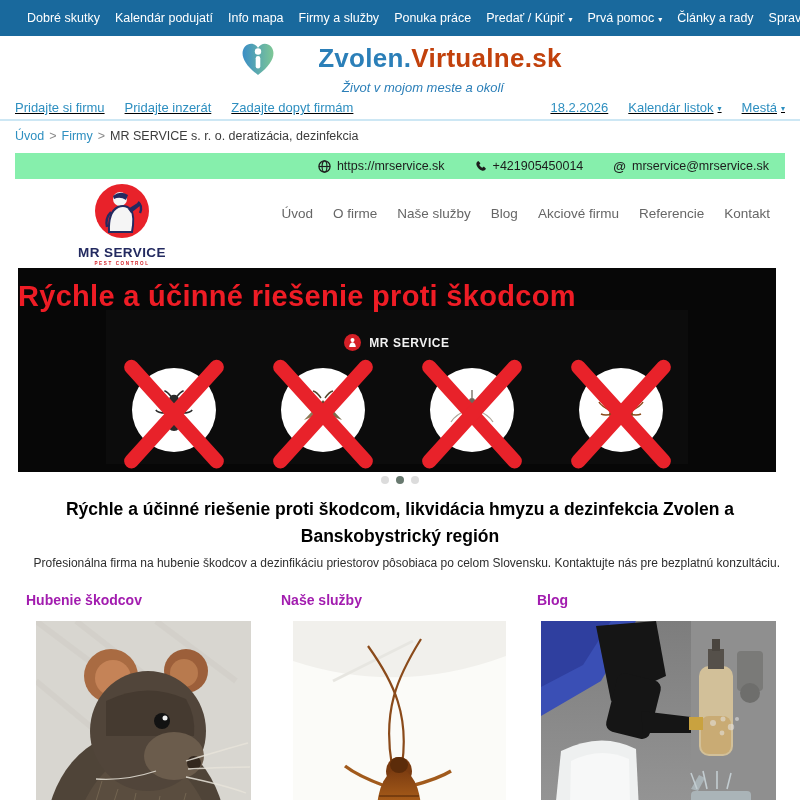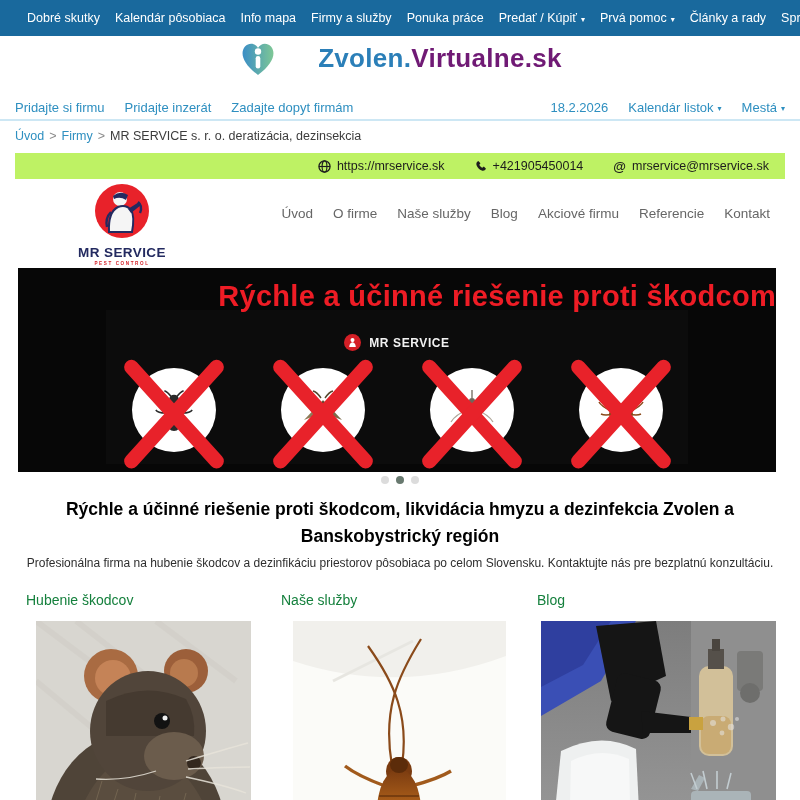--- a/index.html
+++ b/index.html
@@ -9,88 +9,88 @@
   
   .topnav{position:absolute;top:0;left:0;width:800px;height:36px;background:#19699d;display:flex;align-items:center;gap:15px;padding-left:27px;box-sizing:border-box;}
   .topnav .tn-item{color:#ffffff;font-size:12.5px;display:flex;align-items:center;gap:4px;white-space:nowrap;}
   .caret{font-size:8px;position:relative;top:1px;}
 
   
   .logo-row{position:absolute;top:38px;left:0;width:800px;display:flex;flex-direction:column;align-items:center;}
   .logo-main{display:flex;align-items:center;gap:8px;}
   .logo-name{font-size:26px;font-weight:bold;letter-spacing:.3px;}
   .logo-name .blue{color:#2b7fb8;margin-left:32px;}
-  .logo-name .green{color:#701a75;}
+  .logo-name .green{color:#c2410c;}
   .logo-tagline{color:#2b7fb8;font-style:italic;font-size:13px;margin-top:2px;padding-left:46px;}
 
   
-  .utilnav{position:absolute;top:96px;left:0;width:800px;height:25px;display:flex;align-items:center;padding:0 15px;box-sizing:border-box;border-bottom:2px solid #cde7f4;font-size:13px;}
+  .utilnav{position:absolute;top:96px;left:0;width:800px;height:25px;display:flex;align-items:center;padding:0 15px;box-sizing:border-box;border-bottom:2px solid #cde7f4;font-size:13px;text-decoration:underline;}
   .utilnav .left{display:flex;gap:20px;}
   .utilnav .right{margin-left:auto;display:flex;gap:20px;align-items:center;}
   .utilnav a,.utilnav .u-item{color:#2e8fc0;display:flex;align-items:center;gap:4px;white-space:nowrap;}
 
   
   .breadcrumb{position:absolute;top:129px;left:15px;font-size:12.5px;color:#3c3c3c;display:flex;gap:5px;align-items:center;}
   .breadcrumb a{color:#2e8fc0;}
   .breadcrumb .sep{color:#8a8a8a;}
 
   
-  .contactbar{position:absolute;top:153px;left:15px;width:770px;height:26px;background:#bef264;display:flex;align-items:center;justify-content:flex-end;gap:30px;padding-right:16px;box-sizing:border-box;font-size:12.5px;color:#1d1d1d;}
+  .contactbar{position:absolute;top:153px;left:15px;width:770px;height:26px;background:#86efac;display:flex;align-items:center;justify-content:flex-end;gap:30px;padding-right:16px;box-sizing:border-box;font-size:12.5px;color:#1d1d1d;}
   .c-item{display:flex;align-items:center;gap:6px;}
   .at-glyph{font-weight:bold;font-size:13px;color:#1d1d1d;}
 
   
   .companyheader{position:absolute;top:179px;left:0;width:800px;height:89px;background:#fff;}
   .mr-logo{position:absolute;left:60px;top:3px;width:124px;text-align:center;}
   .mr-logo .mr-name{color:#232a60;font-weight:bold;font-size:13.5px;letter-spacing:.4px;margin-top:1px;}
   .mr-logo .mr-sub{color:#d41f26;font-weight:bold;font-size:4.6px;letter-spacing:1.6px;margin-top:1px;}
   .company-nav{position:absolute;right:30px;top:27px;display:flex;gap:20px;font-size:13.5px;color:#666;}
   .company-nav a{color:#666;white-space:nowrap;}
 
   
   .hero{position:absolute;left:18px;top:268px;width:758px;height:204px;background:#070707;overflow:hidden;}
   .hero-inner{position:absolute;left:88px;top:42px;right:88px;bottom:8px;background:#0c0c0c;}
-  .hero-title{position:absolute;top:12px;left:0;width:758px;text-align:right;color:#ee1c25;font-size:29px;font-weight:bold;letter-spacing:.3px;margin:0;}
+  .hero-title{position:absolute;top:12px;left:0;width:758px;text-align:left;color:#ee1c25;font-size:29px;font-weight:bold;letter-spacing:.3px;margin:0;}
   .hero-brand{position:absolute;top:66px;left:0;width:758px;display:flex;justify-content:center;align-items:center;gap:8px;}
   .hero-brand .brand-text{color:#f2f2f2;font-size:12px;font-weight:bold;letter-spacing:.6px;}
   .mini-circle{width:17px;height:17px;border-radius:50%;background:#d41f26;display:flex;align-items:center;justify-content:center;}
   .pests{position:absolute;top:100px;left:0;width:758px;display:flex;justify-content:center;gap:65px;}
   .pest{position:relative;width:84px;height:84px;}
   .pest .circle{width:84px;height:84px;border-radius:50%;background:#fff;display:flex;align-items:center;justify-content:center;}
   .pest .x-mark{position:absolute;left:-14px;top:-12px;width:112px;height:114px;}
 
   
   .dots{position:absolute;top:476px;left:0;width:800px;display:flex;justify-content:center;gap:7px;}
   .dot{width:8px;height:8px;border-radius:50%;background:#dcdcdc;}
   .dot.active{background:#68796f;}
 
   
   .intro-heading{position:absolute;top:496px;left:20px;width:760px;text-align:center;font-size:17.5px;font-weight:bold;color:#000000;line-height:1.55;margin:0;}
-  .intro-sub{position:absolute;top:556px;left:20px;width:760px;text-align:center;font-size:12px;color:#2e2e2e;margin:0;}
+  .intro-sub{position:absolute;top:556px;left:20px;width:760px;text-align:right;font-size:12px;color:#2e2e2e;margin:0;}
 
   
   .col{position:absolute;top:592px;}
-  .col h3{font-size:14px;font-weight:normal;color:#15803d;margin:0 0 13px 0;}
+  .col h3{font-size:14px;font-weight:bold;color:#a21caf;margin:0 0 13px 0;}
   .col .thumb{overflow:hidden;}
   .col1{left:26px;width:226px;}
   .col2{left:281px;width:226px;}
   .col3{left:537px;width:240px;}
   .col1 .thumb{margin-left:10px;width:215px;height:183px;}
   .col2 .thumb{margin-left:12px;width:213px;height:183px;}
   .col3 .thumb{margin-left:4px;width:235px;height:183px;}
 </style>
 </head>
 <body>
 
 <header class="topnav">
   <a class="tn-item">
       <span>Dobré skutky</span>
     </a>
   <a class="tn-item">
-      <span>Kalendár pôsobiaca</span>
+      <span>Kalendár podujatí</span>
     </a>
   <a class="tn-item">
       <span>Info mapa</span>
     </a>
   <a class="tn-item">
       <span>Firmy a služby</span>
     </a>
   <a class="tn-item">
       <span>Ponuka práce</span>
     </a>
@@ -118,20 +118,21 @@
           <stop offset="0" stop-color="#3b8ec6"></stop>
           <stop offset="1" stop-color="#7ec795"></stop>
         </linearGradient>
       </defs>
       <path d="M20 37 C5 26 1.5 15 7 8.5 C11 4 17.5 5 20 10 C22.5 5 29 4 33 8.5 C38.5 15 35 26 20 37 Z" fill="url(#hg)"></path>
       <circle cx="20" cy="13.5" r="3.2" fill="#ffffff"></circle>
       <rect x="17.7" y="18" width="4.6" height="12.5" rx="2.3" fill="#ffffff"></rect>
     </svg>
     <div class="logo-name"><span class="blue">Zvolen.</span><span class="green">Virtualne.sk</span></div>
   </div>
+  <div class="logo-tagline">Život v mojom meste a okolí</div>
 </div>
 
 <div class="utilnav">
   <div class="left">
     <a>Pridajte si firmu</a>
     <a>Pridajte inzerát</a>
     <a>Zadajte dopyt firmám</a>
   </div>
   <div class="right">
     <span class="u-item">18.2.2026</span>
@@ -144,21 +145,21 @@
         <span class="caret">▾</span>
       </a>
   </div>
 </div>
 
 <nav class="breadcrumb">
   <a>Úvod</a>
   <span class="sep">&gt;</span>
   <a>Firmy</a>
   <span class="sep">&gt;</span>
-  <span>MR SERVICE s. r. o. deratizácia, dezinsekcia</span>
+  <span>MR SERVICE s. r. o. deratizácia, dezinfekcia</span>
 </nav>
 
 <div class="contactbar">
   <a class="c-item" style="color:#1d1d1d;">
     <svg width="13" height="13" viewBox="0 0 14 14">
       <circle cx="7" cy="7" r="6" fill="none" stroke="#1d1d1d" stroke-width="1.4"></circle>
       <ellipse cx="7" cy="7" rx="2.6" ry="6" fill="none" stroke="#1d1d1d" stroke-width="1.2"></ellipse>
       <line x1="1" y1="7" x2="13" y2="7" stroke="#1d1d1d" stroke-width="1.2"></line>
     </svg>
     <span>https://mrservice.sk</span>

